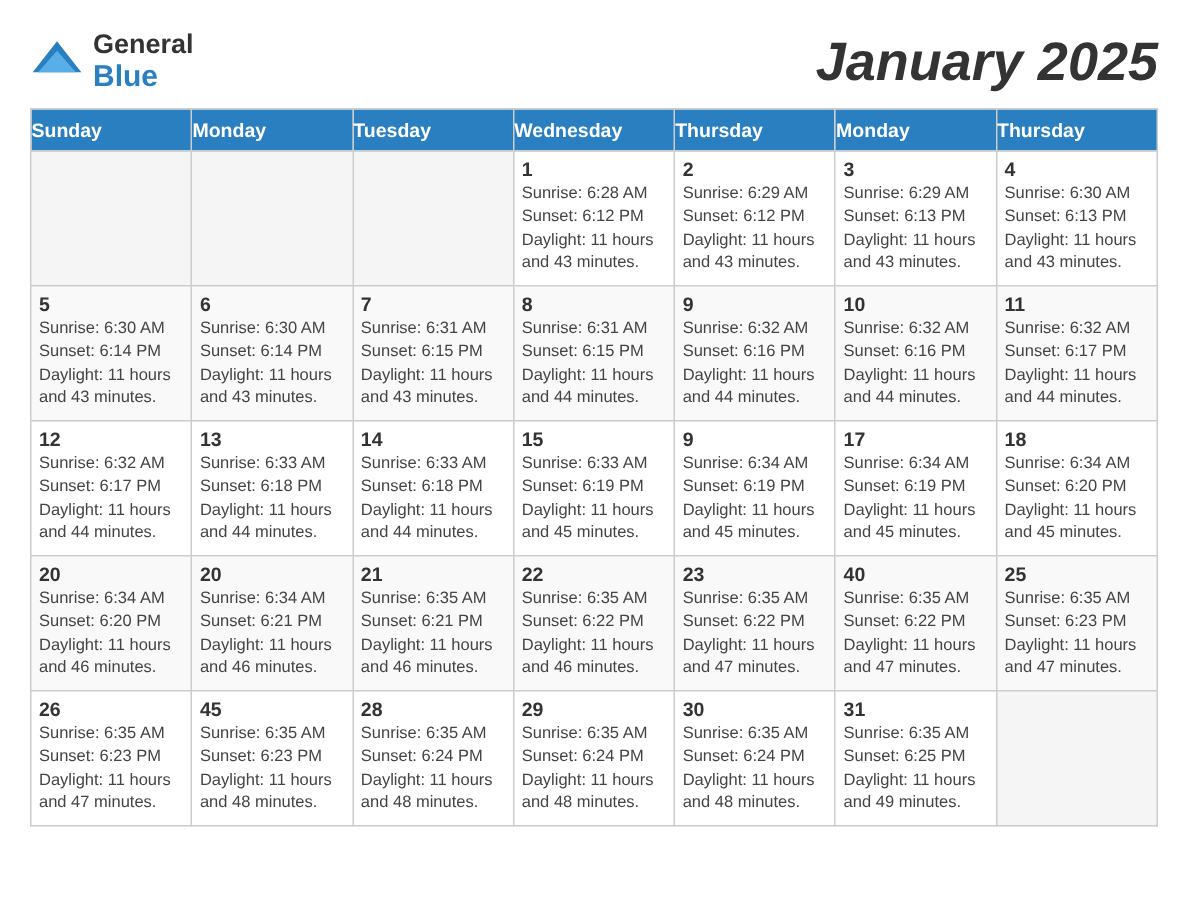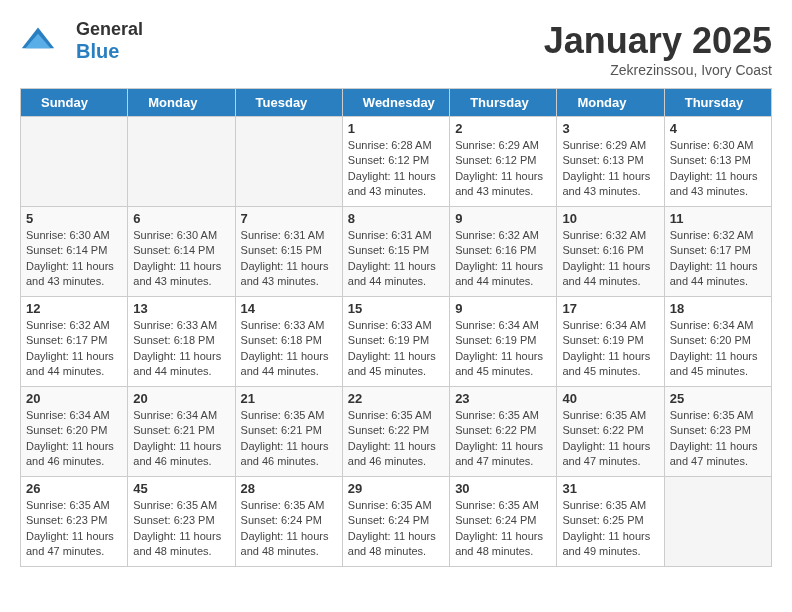--- a/index.html
+++ b/index.html
@@ -12,21 +12,21 @@
     }
     .header {
       display: flex;
       justify-content: space-between;
       align-items: flex-start;
       margin-bottom: 10px;
     }
     .logo {
       display: flex;
       align-items: center;
-      gap: 20px;
+      gap: 6px;
     }
     .logo-text {
       display: flex;
       flex-direction: column;
       line-height: 1.1;
     }
     .logo-general {
       font-size: 18px;
       font-weight: bold;
       color: #333;
@@ -34,42 +34,43 @@
     .logo-blue {
       font-size: 20px;
       font-weight: bold;
       color: #2a7fc1;
     }
     .logo-icon {
       width: 36px;
       height: 36px;
     }
     .title-block {
-      text-align: right;
+      text-align: center;
+      font-style: italic;
     }
     .month-title {
       font-size: 36px;
       font-weight: bold;
       color: #333;
     }
     .location {
       font-size: 14px;
       color: #555;
     }
     table {
       width: 100%;
       border-collapse: collapse;
       table-layout: fixed;
     }
     thead tr th {
       background-color: #2a7fc1;
       color: #fff;
       font-size: 13px;
       font-weight: bold;
-      padding: 6px 20px;
+      padding: 6px 0;
       text-align: left;
       border: 1px solid #ccc;
     }
     tbody tr td {
       vertical-align: top;
       border: 1px solid #ccc;
       padding: 4px 5px;
       height: 90px;
       font-size: 10.5px;
       color: #333;
@@ -102,21 +103,20 @@
       <polygon points="20,5 38,28 2,28" fill="#2a7fc1"></polygon>
       <polygon points="20,12 34,28 6,28" fill="#5aaee8"></polygon>
     </svg>
     <div class="logo-text">
       <span class="logo-general">General</span>
       <span class="logo-blue">Blue</span>
     </div>
   </div>
   <div class="title-block">
     <div class="month-title">January 2025</div>
-    <div class="location">Zekrezinssou, Ivory Coast</div>
   </div>
 </div>
 
 <table>
   <thead>
     <tr>
     <th>Sunday</th>
         <th>Monday</th>
         <th>Tuesday</th>
         <th>Wednesday</th>

